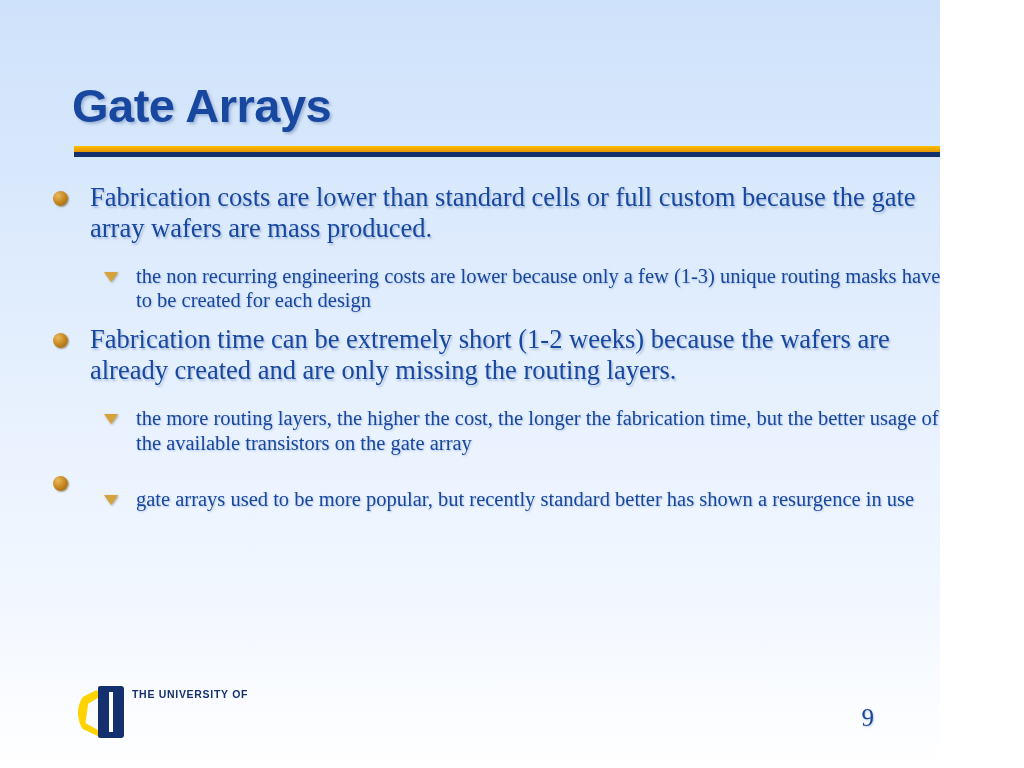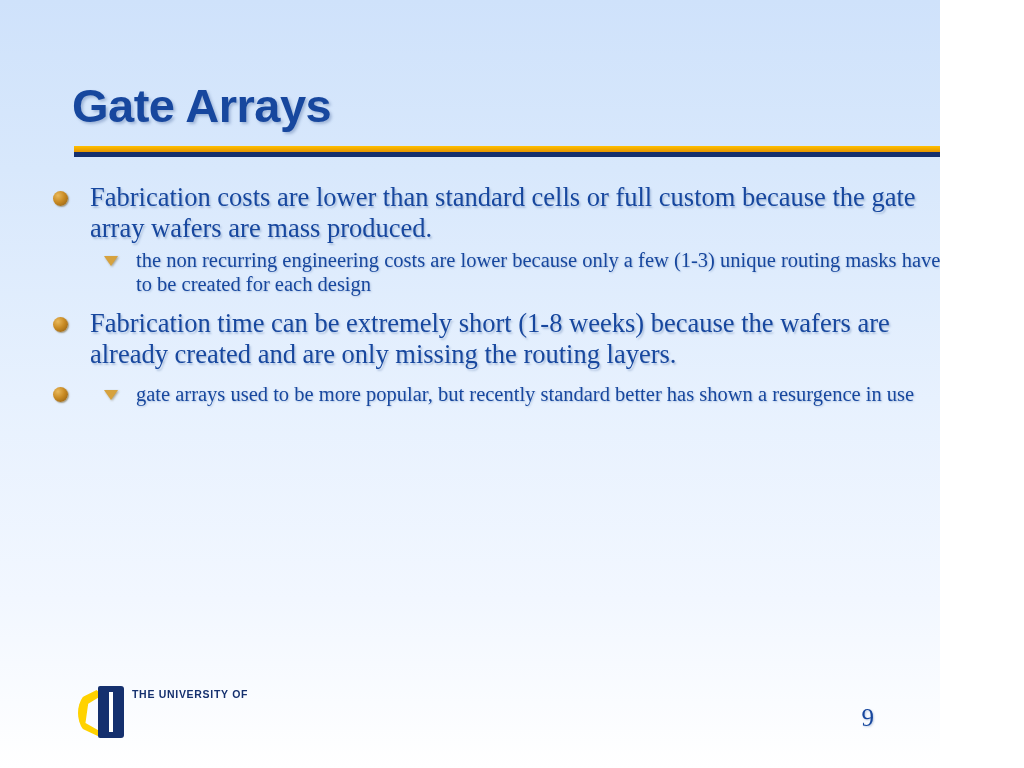--- a/index.html
+++ b/index.html
@@ -77,21 +77,21 @@
     width: 15px;
     height: 15px;
     border-radius: 50%;
     background: radial-gradient(circle at 33% 30%, #e9b95c 0%, #c98b24 45%, #8a5a10 100%);
     box-shadow: 1px 1px 1.5px rgba(90,70,20,0.5);
   }
 
   .l2 {
     position: relative;
     padding-left: 90px;
-    margin-top: 4px;
+    margin-top: 20px;
     margin-bottom: 6px;
     color: #17479e;
     font-size: 20.5px;
     line-height: 1.18;
     text-shadow: 1px 1px 2px rgba(110,140,185,0.42);
   }
   .l2 .bullet2 {
     position: absolute;
     left: 58px;
     top: 8px;
@@ -200,23 +200,27 @@
 
     <div class="l2">
       <span class="bullet2"></span>
       <span>the non recurring engineering costs are lower because only a few (1-3) unique routing masks have to be created for each design</span>
     </div>
 
     <div class="spacer-sm"></div>
 
     <div class="l1">
       <span class="bullet"></span>
-      <span>Fabrication time can be extremely short (1-8 weeks) because the wafers are already created and are only missing the routing layers.</span>
-    </div>
-
+      <span>Fabrication time can be extremely short (1-2 weeks) because the wafers are already created and are only missing the routing layers.</span>
+    </div>
+
+    <div class="l2">
+      <span class="bullet2"></span>
+      <span>the more routing layers, the higher the cost, the longer the fabrication time, but the better usage of the available transistors on the gate array</span>
+    </div>
 
     <div class="spacer-sm"></div>
 
     <div class="l1">
       <span class="bullet"></span>
     </div>
 
     <div class="l2">
       <span class="bullet2"></span>
       <span>gate arrays used to be more popular, but recently standard better has shown a resurgence in use</span>

